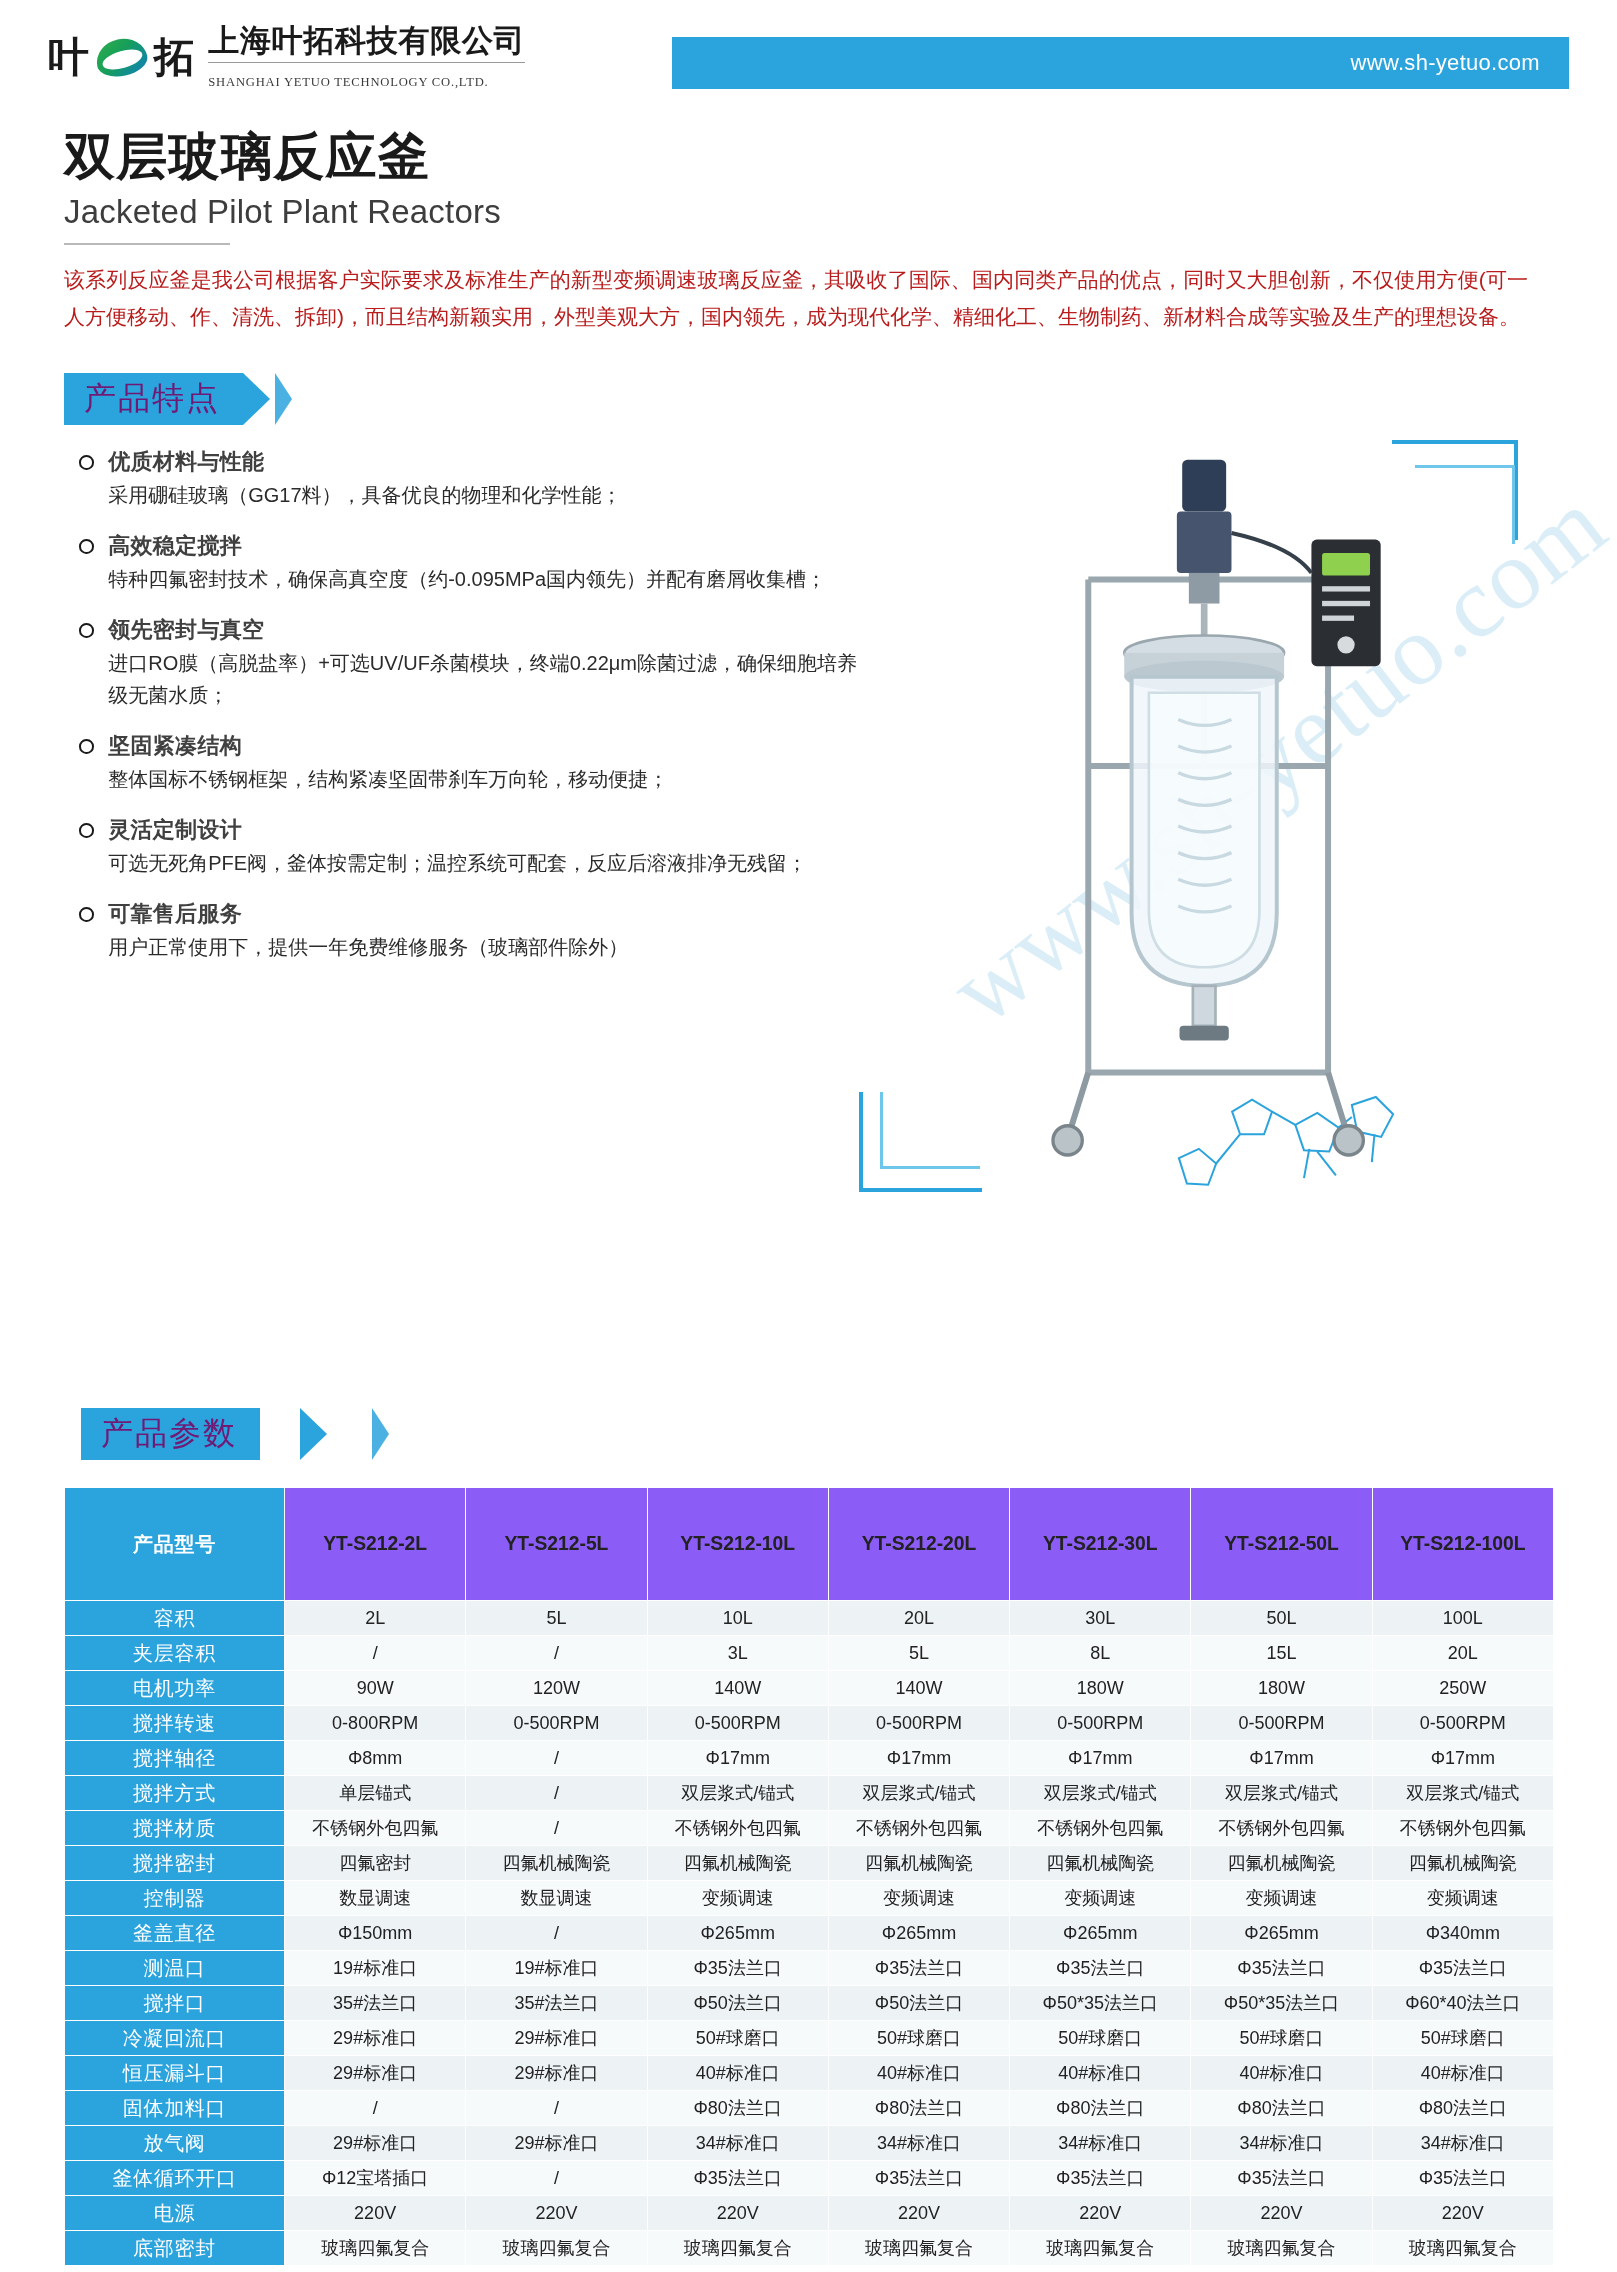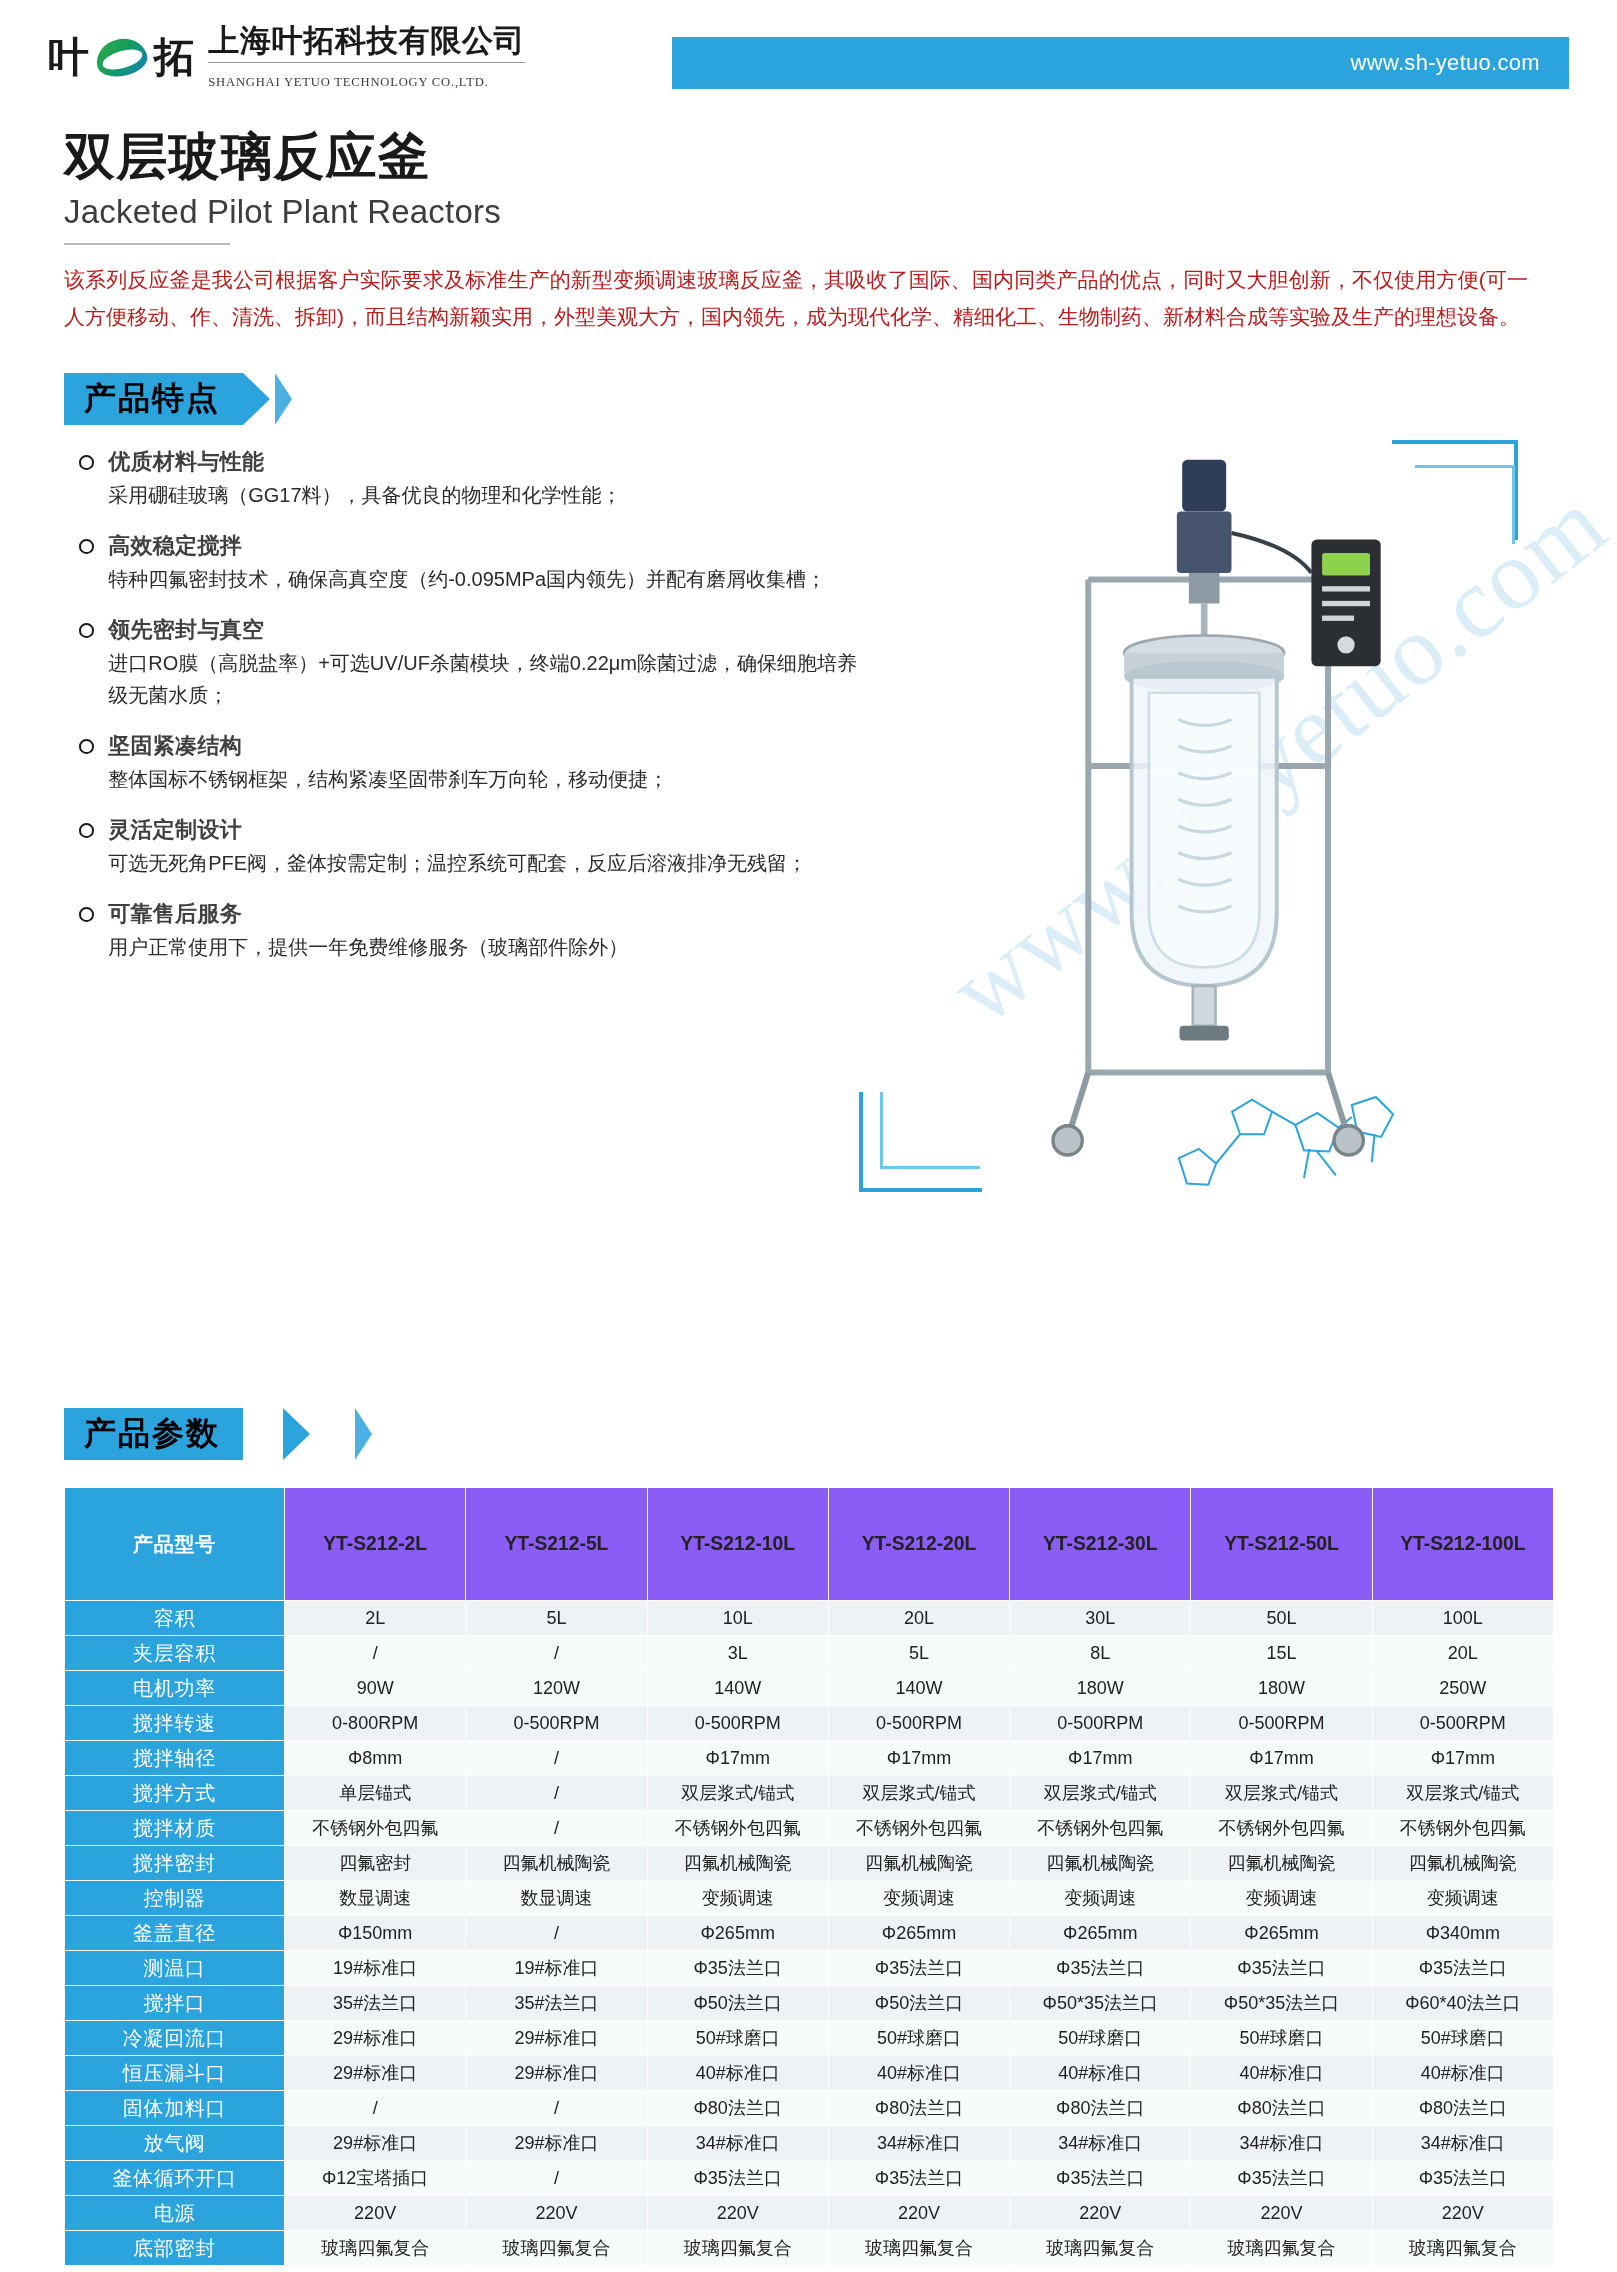--- a/index.html
+++ b/index.html
@@ -131,23 +131,23 @@
     height: 52px;
   }
   .section-banner .bg {
     background: #2ba3dd;
     height: 52px;
     padding: 0 22.6px 0 20px;
     display: flex;
     align-items: center;
   }
   .section-banner .bg span {
-    color: #000000;
+    color: #701a75;
     font-size: 32px;
-    font-weight: 700;
+    font-weight: 400;
     letter-spacing: 2px;
   }
   .section-banner .tail {
     width: 0; height: 0;
     border-top: 26px solid transparent;
     border-bottom: 26px solid transparent;
     border-left: 27px solid #2ba3dd;
   }
   .section-banner .tail2 {
     margin-left: 5.3px;
@@ -430,21 +430,21 @@
       <rect x="446" y="244" width="48" height="8"></rect>
     </g>
     <circle cx="482" cy="288" r="13" fill="#d7dbde"></circle>
 
     <path d="M310 120 q90 20 120 60" stroke="#35404a" stroke-width="6" fill="none"></path>
   </svg>
 </div>
 
 
 <div class="params-wrap">
-  <div class="section-banner" style="margin-left:0;gap:40px;">
+  <div class="section-banner" style="margin-left:17px;gap:40px;">
     <div class="bg">
         <span>产品参数</span>
       </div>
     <div class="tail"></div>
     <div class="tail2"></div>
   </div>
 
   <table class="params">
     <tbody id="params-body">
         <tr class="header">

